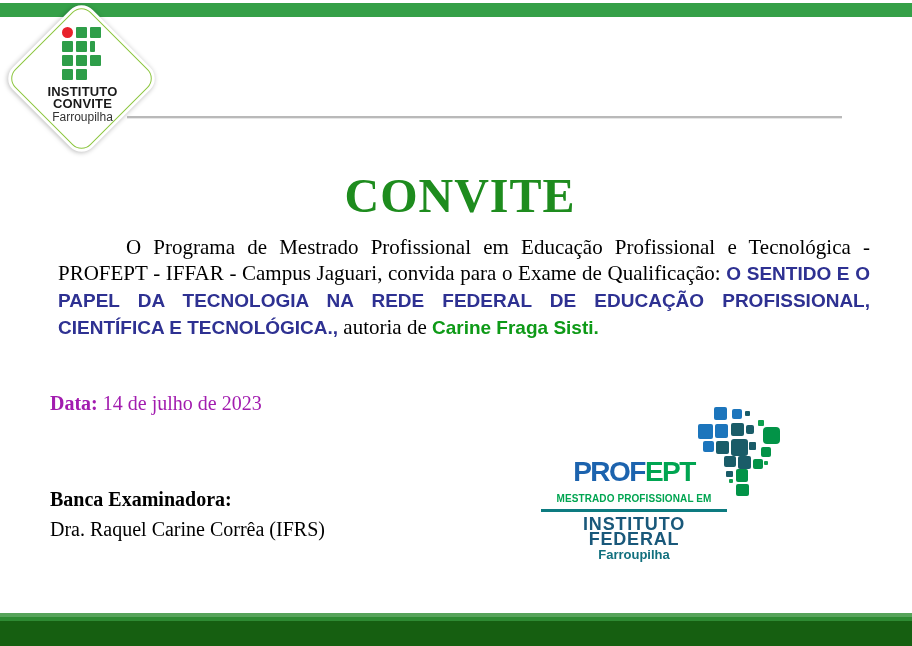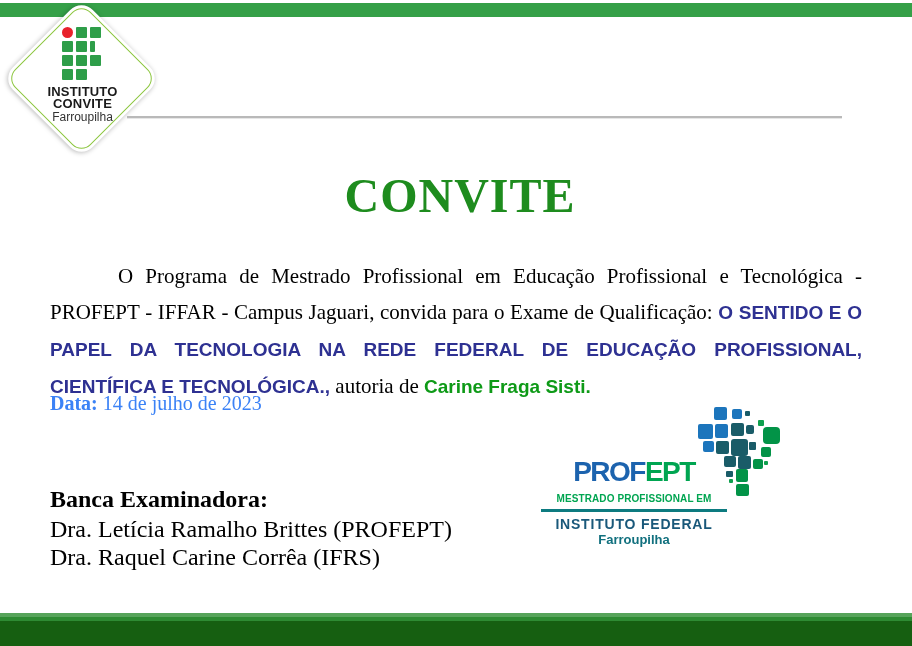--- a/index.html
+++ b/index.html
@@ -22,43 +22,43 @@
 
   
   .divider{position:absolute;left:127px;top:116px;width:715px;height:2px;
            background:#b9b9b9;border-bottom:1px solid #e6e6e6;}
 
   
   .title{position:absolute;left:4px;top:168px;width:912px;text-align:center;
          font-size:48px;font-weight:bold;color:#1E8C1E;letter-spacing:1px;}
 
   
-  .paragraph{position:absolute;left:50px;top:234px;width:812px;
-             font-size:21px;line-height:36px;color:#000000;text-align:justify;text-indent:68px;margin-top:24px;}
+  .paragraph{position:absolute;left:58px;top:234px;width:812px;
+             font-size:21px;line-height:26px;color:#000000;text-align:justify;text-indent:68px;}
   .thesis{font-family:"Liberation Sans",sans-serif;font-weight:bold;color:#2E3192;font-size:19px;}
   .author{font-family:"Liberation Sans",sans-serif;font-weight:bold;color:#0E9A17;font-size:19px;}
 
   
-  .details{position:absolute;left:50px;top:390px;font-size:20px;line-height:26px;color:#3b82f6;}
+  .details{position:absolute;left:50px;top:390px;font-size:20px;line-height:26px;color:#a21caf;}
   .details b{font-weight:bold;}
 
   
-  .committee{position:absolute;left:50px;top:486px;font-size:24px;color:#000;}
+  .committee{position:absolute;left:50px;top:486px;font-size:20px;color:#000;}
   .committee-heading{font-weight:bold;line-height:26px;margin-bottom:3px;}
   .committee-member{line-height:28px;}
 
   
   .profept-block{position:absolute;left:541px;top:452px;width:186px;text-align:center;
                  font-family:"Liberation Sans",sans-serif;}
   .profept-name{font-size:28px;font-weight:bold;letter-spacing:-1.5px;line-height:40px;}
   .profept-name .blue{color:#1C63AE;}
   .profept-name .green{color:#00A551;}
   .profept-sub{font-size:10px;font-weight:bold;color:#00A551;line-height:10px;letter-spacing:0.1px;margin-top:2px;}
   .profept-rule{height:2.5px;background:#0D7B80;margin-top:5px;}
-  .profept-if{font-size:14px;font-weight:bold;color:#19587A;letter-spacing:0.8px;margin-top:5px;line-height:15px;}
+  .profept-if{font-size:18px;font-weight:bold;color:#19587A;letter-spacing:0.8px;margin-top:5px;line-height:15px;}
   .profept-far{font-size:13px;font-weight:bold;color:#11707E;line-height:15px;}
   .brazil-map{position:absolute;left:696px;top:399px;}
 
   
   .footer-light{position:absolute;left:0;top:613px;width:912px;height:4px;background:#57A45B;}
   .footer-mid{position:absolute;left:0;top:617px;width:912px;height:4px;background:#2E8B33;}
   .footer-dark{position:absolute;left:0;top:621px;width:912px;height:25px;background:#165F11;}
 </style>
 </head>
 <body>
@@ -94,21 +94,20 @@
   <div class="title">CONVITE</div>
 
   <div class="paragraph"><span>O Programa de Mestrado Profissional em Educação Profissional e Tecnológica - PROFEPT - IFFAR - Campus Jaguari,  convida para o Exame de Qualificação: </span><span class="thesis">O SENTIDO E O PAPEL DA TECNOLOGIA NA REDE FEDERAL DE EDUCAÇÃO PROFISSIONAL, CIENTÍFICA E TECNOLÓGICA.,</span><span> autoria de </span><span class="author">Carine Fraga Sisti.</span></div>
 
   <div class="details">
     <div><b>Data:</b><span> 14 de julho de 2023</span></div>
   </div>
 
   <div class="committee">
     <div class="committee-heading">Banca Examinadora:</div>
-    <div class="committee-member">Dra. Letícia Ramalho Brittes (PROFEPT)</div>
     <div class="committee-member">Dra. Raquel Carine Corrêa (IFRS)</div>
   </div>
 
   <div class="profept-block">
     <div class="profept-name"><span class="blue">PROF</span><span class="green">EPT</span></div>
     <div class="profept-sub">MESTRADO PROFISSIONAL EM</div>
     <div class="profept-rule"></div>
     <div class="profept-if">INSTITUTO FEDERAL</div>
     <div class="profept-far">Farroupilha</div>
   </div>

